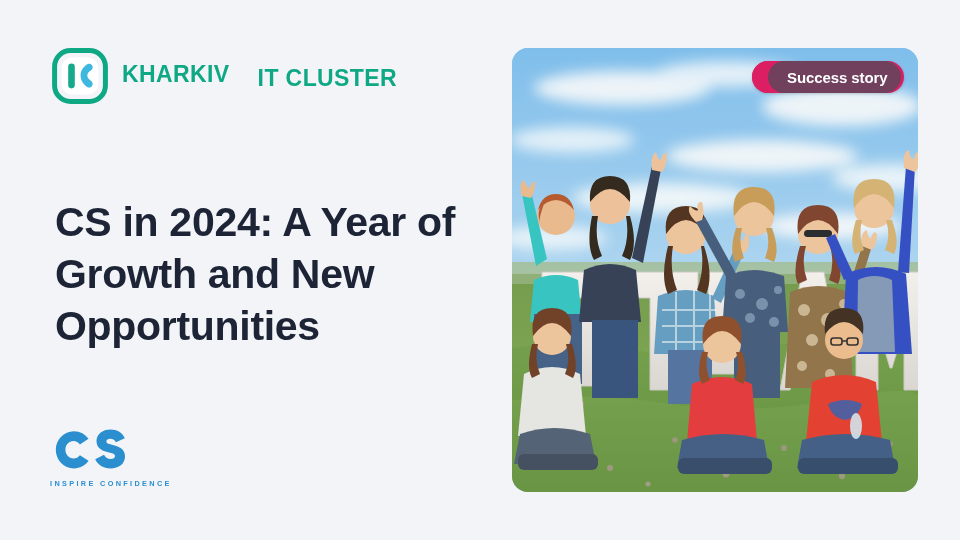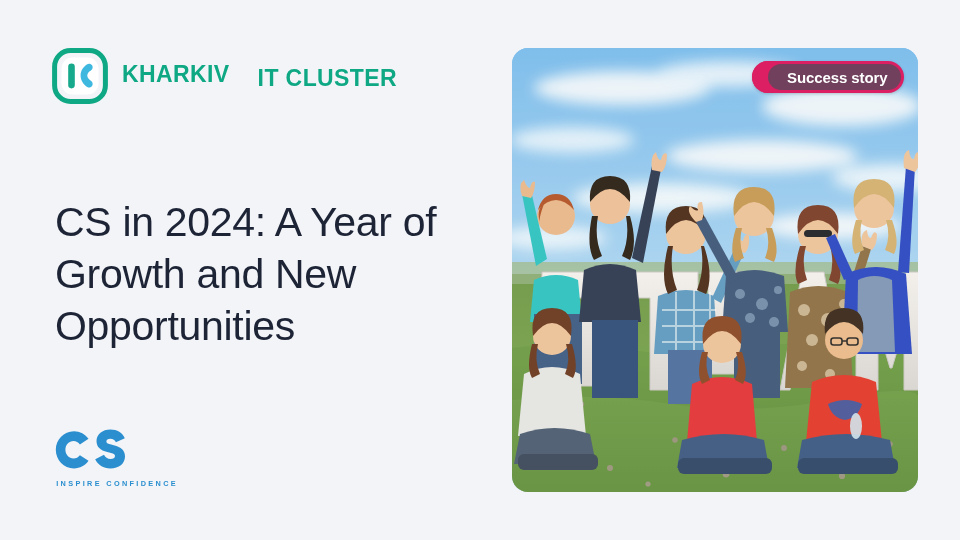--- a/index.html
+++ b/index.html
@@ -68,21 +68,21 @@
   .kh-line2 { margin-top: 4px; text-align: center; }
 
   
   .headline {
     position: absolute;
     left: 55px;
     top: 196px;
     width: 420px;
     color: #1d2436;
     font-size: 41px;
-    font-weight: 400;
+    font-weight: 700;
     line-height: 1.27;
     letter-spacing: -0.3px;
   }
 
   
   .cs-logo {
     position: absolute;
     left: 48px;
     top: 428px;
     width: 130px;
@@ -91,21 +91,20 @@
     display: block;
   }
   .cs-tagline {
     margin-top: 3px;
     margin-left: 2px;
     color: #2b8fcf;
     font-size: 7.3px;
     font-weight: 700;
     letter-spacing: 2.35px;
     white-space: nowrap;
-    text-align: right;
   }
 
   
   .photo-card {
     position: absolute;
     left: 512px;
     top: 48px;
     width: 406px;
     height: 444px;
     border-radius: 16px;
@@ -129,21 +128,21 @@
     box-shadow: 0 1px 3px rgba(0,0,0,0.18);
   }
   .badge-dot {
     width: 32px;
     height: 32px;
     border-radius: 50%;
     background: #dc1f63;
     flex: 0 0 32px;
   }
   .badge-pill {
-    height: 26px;
+    height: 32px;
     margin-left: -16px;
     padding: 0 14px 0 19px;
     display: flex;
     align-items: center;
     background: rgba(70, 78, 92, 0.72);
     border-radius: 999px;
     color: #ffffff;
     font-size: 15px;
     font-weight: 700;
     letter-spacing: -0.1px;

